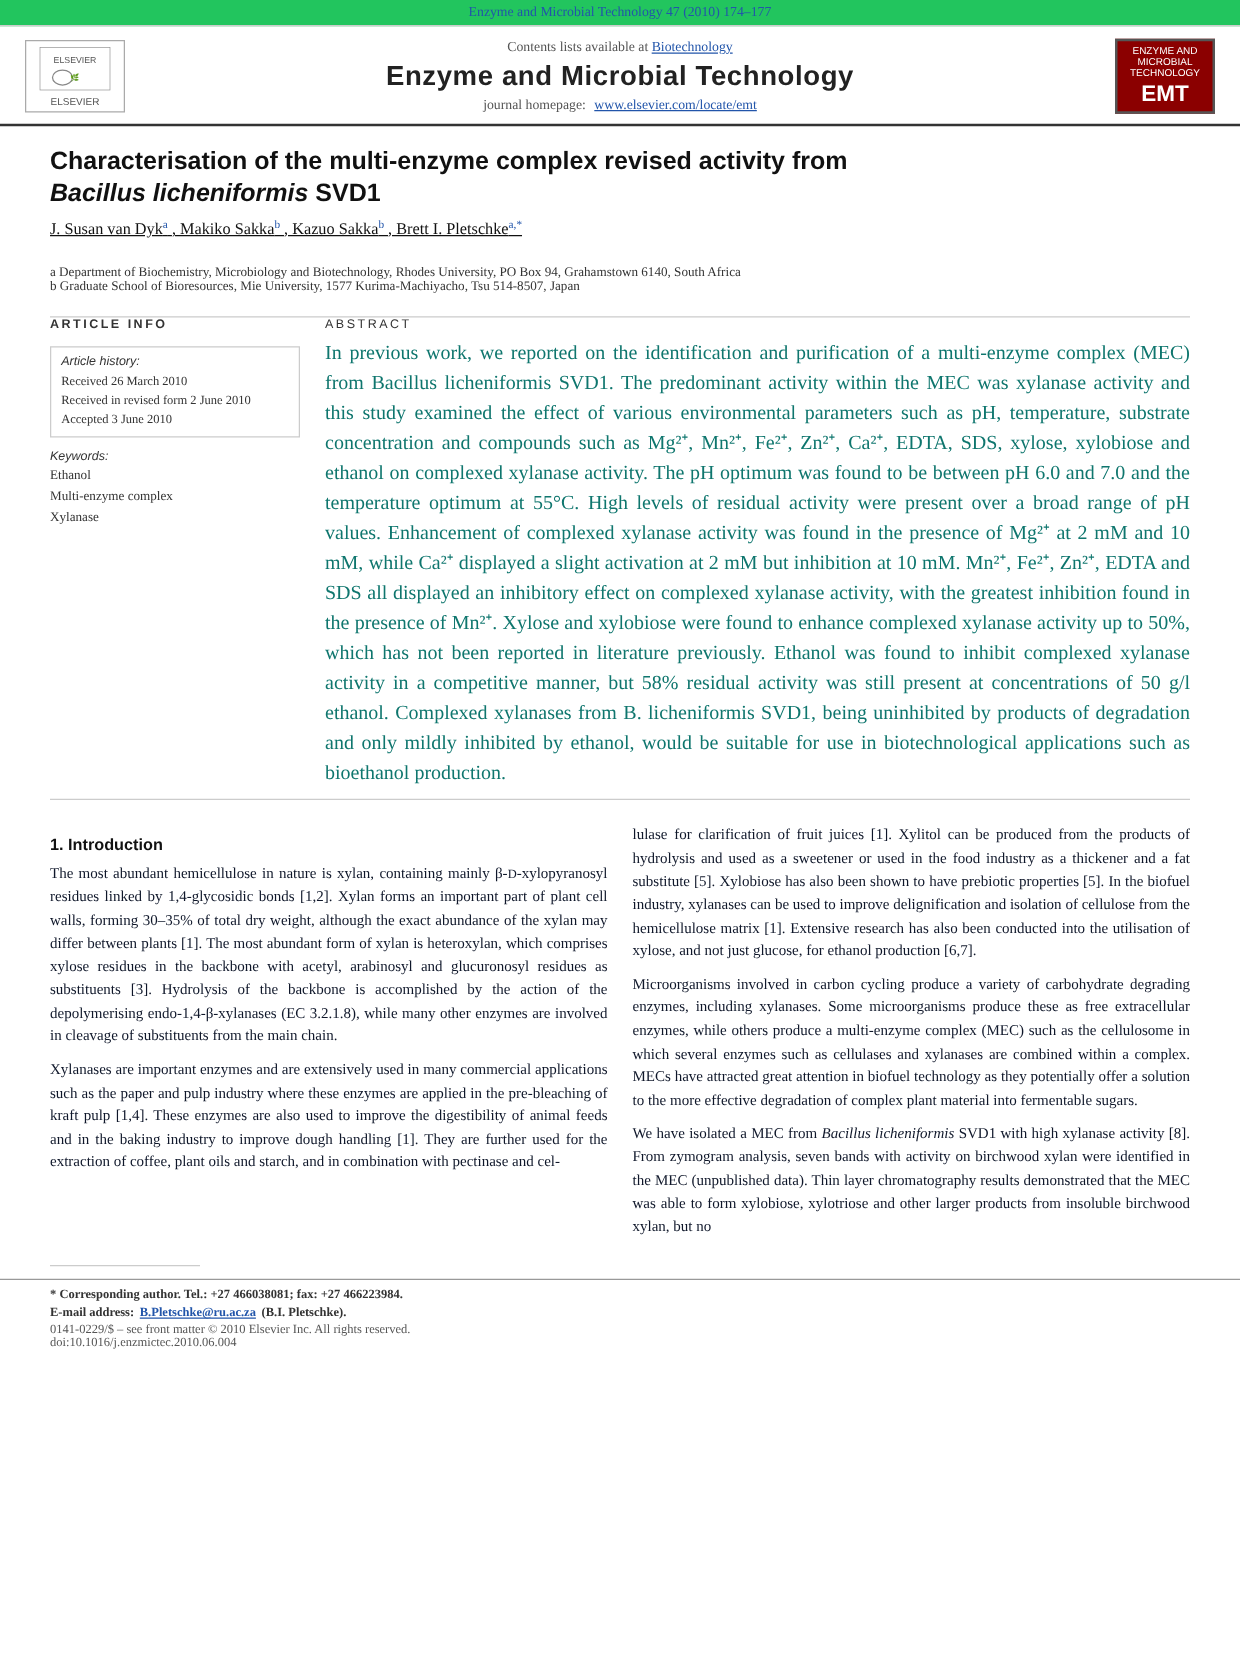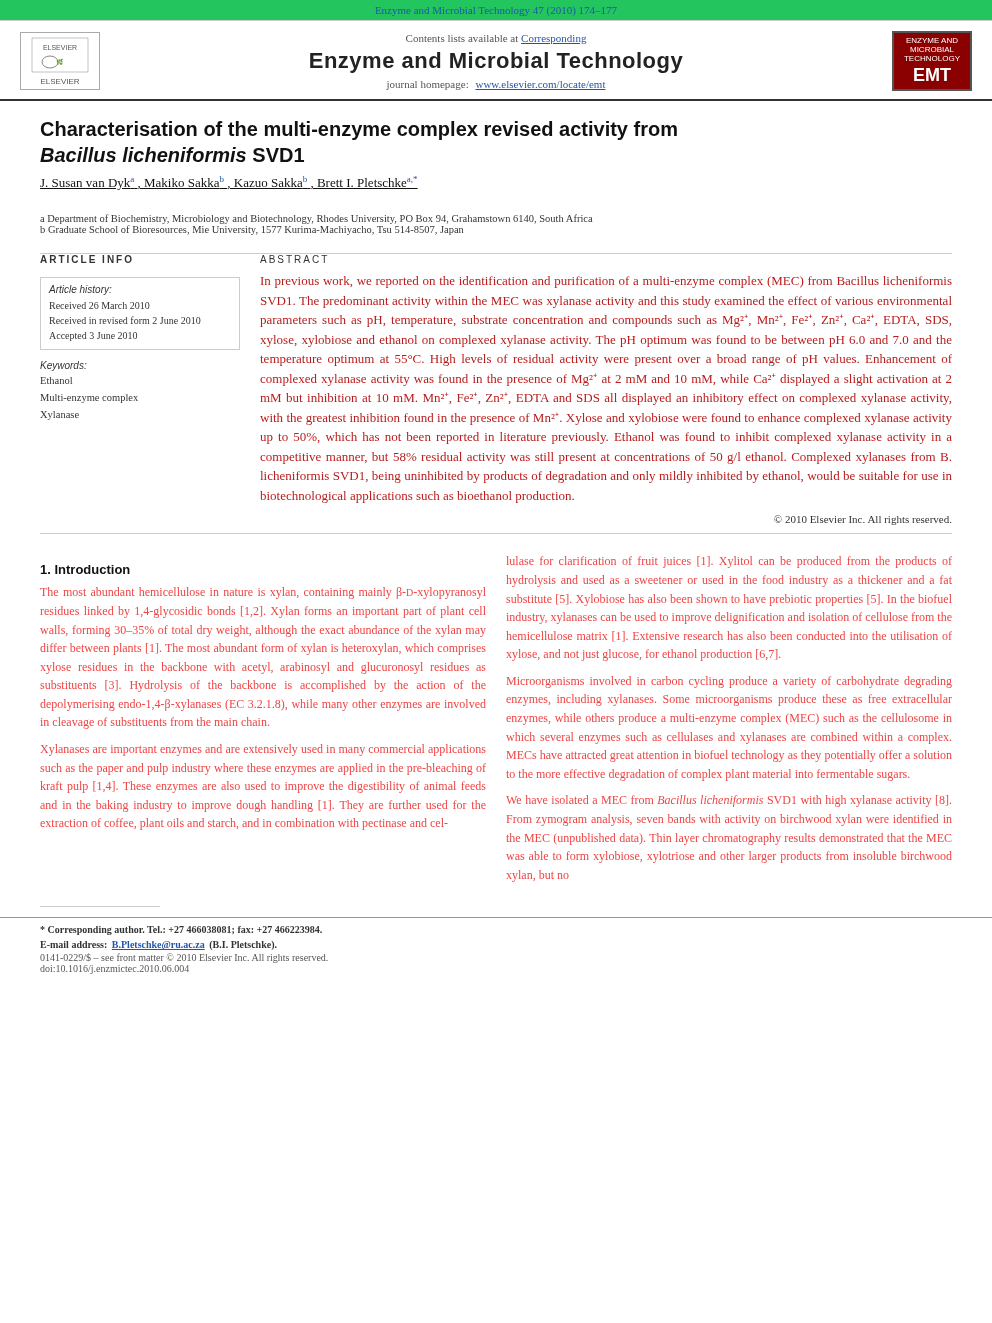--- a/index.html
+++ b/index.html
@@ -170,23 +170,23 @@
     .abstract-section h3 {
       font-family: Arial, sans-serif;
       font-size: 10px;
       letter-spacing: 2px;
       text-transform: uppercase;
       color: #333;
       margin-bottom: 6px;
       font-weight: normal;
     }
     .abstract-text {
-      font-size: 13px;
+      font-size: 16px;
       line-height: 1.5;
-      color: #b91c1c;
+      color: #0f766e;
       text-align: justify;
     }
     .copyright-line {
       font-size: 11px;
       text-align: right;
       color: #333;
       margin-top: 8px;
     }
     .main-content {
       padding: 10px 40px 10px 40px;
@@ -203,21 +203,21 @@
       font-family: Arial, sans-serif;
       font-size: 13px;
       font-weight: bold;
       color: #111;
       margin-bottom: 6px;
       margin-top: 10px;
     }
     .body-text {
       font-size: 12px;
       line-height: 1.55;
-      color: #ef4444;
+      color: #0f172a;
       text-align: justify;
       margin-bottom: 8px;
     }
     .footnote-area {
       border-top: 1px solid #999;
       padding-top: 6px;
       margin-top: 10px;
       padding: 0 40px;
     }
     .footnote-text {
@@ -246,21 +246,21 @@
         <text x="30" y="14" text-anchor="middle" font-size="7" font-family="Arial" fill="#555">ELSEVIER</text>
         <ellipse cx="20" cy="26" rx="8" ry="6" fill="none" stroke="#888" stroke-width="1"></ellipse>
         <text x="30" y="28" text-anchor="middle" font-size="6" font-family="Arial" fill="#666">🌿</text>
       </svg>
       <span style="font-size:8px;font-family:Arial;color:#555;">ELSEVIER</span>
     </div>
   </div>
   <div class="journal-header-center">
     <div class="contents-line">
       <span>Contents lists available at</span>
-      <a href="#" style="color:#2255aa;">Corresponding</a>
+      <a href="#" style="color:#2255aa;">Biotechnology</a>
     </div>
     <div class="journal-title-main">Enzyme and Microbial Technology</div>
     <div class="journal-homepage">
       <span>journal homepage:</span>
       <a href="#" style="color:#2255aa;margin-left:4px;">www.elsevier.com/locate/emt</a>
     </div>
   </div>
   <div class="logo-right">
     <div class="emt-logo">
       <span class="emt-small">ENZYME AND</span>
@@ -302,21 +302,20 @@
     <div class="keywords-section">
       <div class="keywords-title">Keywords:</div>
       <div class="keyword-item">Ethanol</div>
       <div class="keyword-item">Multi-enzyme complex</div>
       <div class="keyword-item">Xylanase</div>
     </div>
   </div>
   <div class="abstract-section">
     <h3>ABSTRACT</h3>
     <div class="abstract-text">In previous work, we reported on the identification and purification of a multi-enzyme complex (MEC) from Bacillus licheniformis SVD1. The predominant activity within the MEC was xylanase activity and this study examined the effect of various environmental parameters such as pH, temperature, substrate concentration and compounds such as Mg²⁺, Mn²⁺, Fe²⁺, Zn²⁺, Ca²⁺, EDTA, SDS, xylose, xylobiose and ethanol on complexed xylanase activity. The pH optimum was found to be between pH 6.0 and 7.0 and the temperature optimum at 55°C. High levels of residual activity were present over a broad range of pH values. Enhancement of complexed xylanase activity was found in the presence of Mg²⁺ at 2 mM and 10 mM, while Ca²⁺ displayed a slight activation at 2 mM but inhibition at 10 mM. Mn²⁺, Fe²⁺, Zn²⁺, EDTA and SDS all displayed an inhibitory effect on complexed xylanase activity, with the greatest inhibition found in the presence of Mn²⁺. Xylose and xylobiose were found to enhance complexed xylanase activity up to 50%, which has not been reported in literature previously. Ethanol was found to inhibit complexed xylanase activity in a competitive manner, but 58% residual activity was still present at concentrations of 50 g/l ethanol. Complexed xylanases from B. licheniformis SVD1, being uninhibited by products of degradation and only mildly inhibited by ethanol, would be suitable for use in biotechnological applications such as bioethanol production.</div>
-    <div class="copyright-line">© 2010 Elsevier Inc. All rights reserved.</div>
   </div>
 </div>
 
 <hr class="divider" style="margin:8px 40px;">
 
 <div class="main-content">
   <div class="left-col">
     <div class="section-title">
       <span>1.</span>
       <span>Introduction</span>

